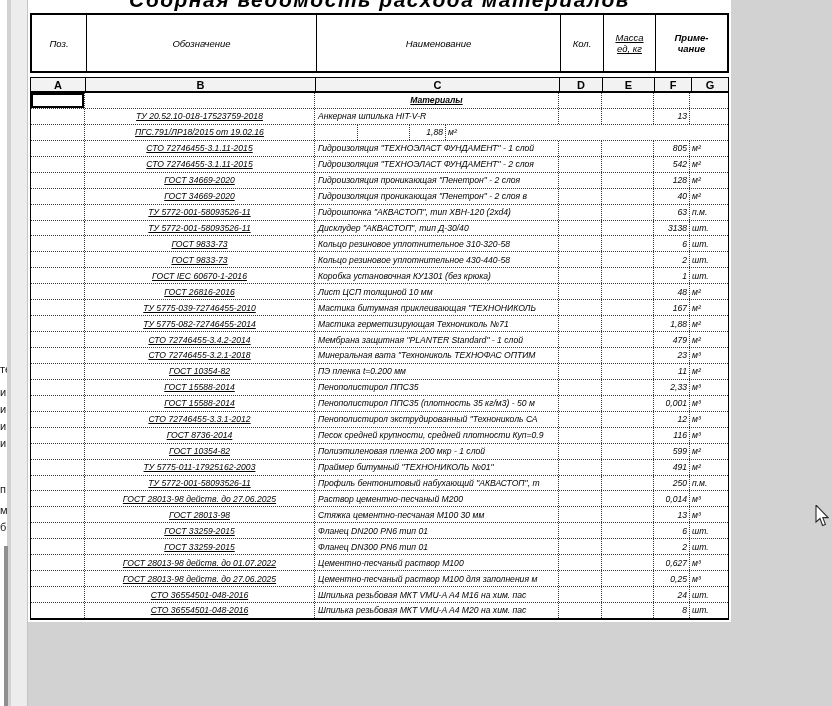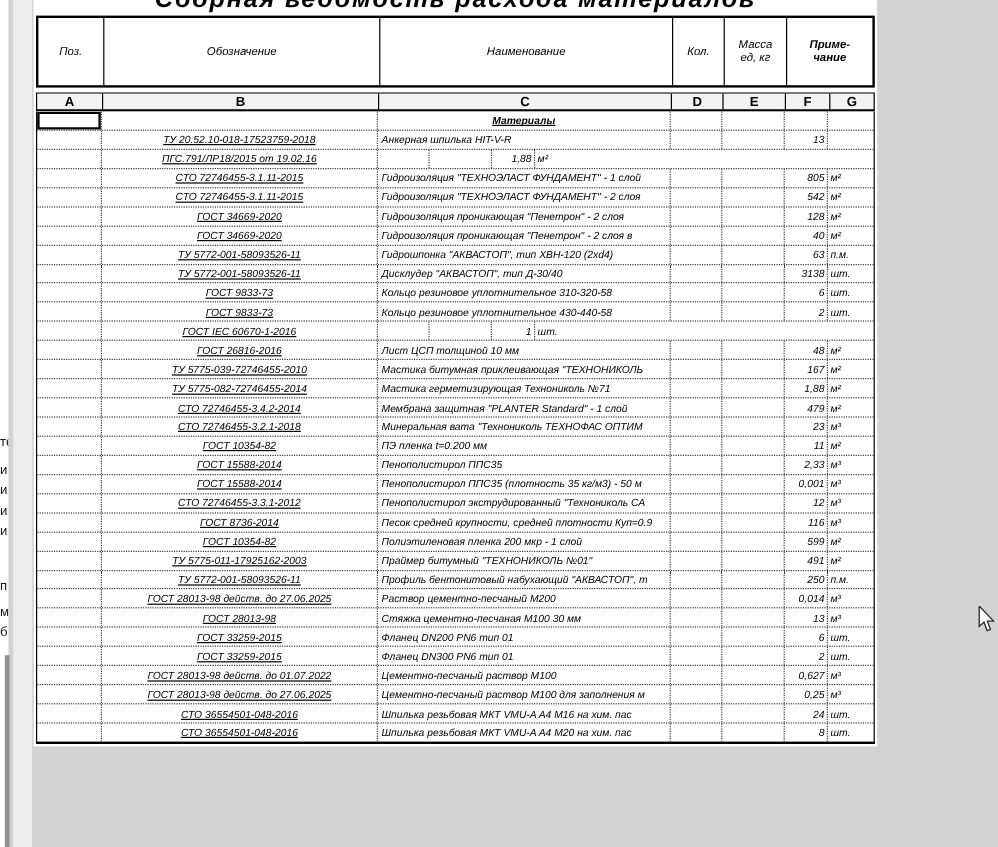--- a/index.html
+++ b/index.html
@@ -18,21 +18,21 @@
   .sheet-title{
     position:absolute;left:0;right:0;top:-12px;text-align:center;
     font-style:italic;font-weight:700;font-size:21px;letter-spacing:1.5px;color:#000;
     font-family:"Liberation Sans", sans-serif;white-space:nowrap;
   }
   
   .thead{position:absolute;left:2px;top:3px;width:699px;height:60px;border:2px solid #000;display:flex;box-sizing:border-box;margin-top:10px;}
   .thcell{border-right:1.5px solid #000;box-sizing:border-box;display:flex;flex-direction:column;align-items:center;justify-content:center;
     font-style:italic;font-size:9.5px;color:#000;line-height:11px;}
   .thcell:last-child{border-right:none;}
-  .w-a{width:55px;} .w-b{width:230px;} .w-c{width:244px;} .w-d{width:43px;} .w-e{width:52px;} .w-fg{flex:1;font-weight:bold;}
+  .w-a{width:55px;} .w-b{width:230px;} .w-c{width:244px;} .w-d{width:43px;} .w-e{width:52px;text-decoration:underline;} .w-fg{flex:1;font-weight:bold;}
   
   .letters-row{position:absolute;left:2px;top:77px;width:699px;height:16px;display:flex;box-sizing:border-box;
     background:#f2f2f2;border:1px solid #000;border-bottom:2px solid #000;}
   .lcell{border-right:1px solid #000;box-sizing:border-box;display:flex;align-items:center;justify-content:center;
     font-weight:700;font-size:11px;color:#000;}
   .lcell:last-child{border-right:none;}
   .lc0{width:55px;} .lc1{width:230px;} .lc2{width:244px;} .lc3{width:43px;} .lc4{width:52px;} .lc5{width:37px;} .lc6{flex:1;}
   
   .tbody{position:absolute;left:2px;top:93px;width:699px;height:527px;display:flex;flex-direction:column;box-sizing:border-box;
     border-left:1.5px solid #000;border-right:1.5px solid #000;border-bottom:2px solid #000;background:#fff;}
@@ -195,20 +195,21 @@
         <div class="tcell cB">ГОСТ 9833-73</div>
         <div class="tcell cC">Кольцо резиновое уплотнительное 430-440-58</div>
         <div class="tcell cD"></div>
         <div class="tcell cE"></div>
         <div class="tcell cF">2</div>
         <div class="tcell cG">шт.</div>
       </div>
       <div class="trow">
         <div class="tcell cA"></div>
         <div class="tcell cB">ГОСТ IEC 60670-1-2016</div>
+        <div class="tcell cC">Коробка установочная КУ1301 (без крюка)</div>
         <div class="tcell cD"></div>
         <div class="tcell cE"></div>
         <div class="tcell cF">1</div>
         <div class="tcell cG">шт.</div>
       </div>
       <div class="trow">
         <div class="tcell cA"></div>
         <div class="tcell cB">ГОСТ 26816-2016</div>
         <div class="tcell cC">Лист ЦСП толщиной 10 мм</div>
         <div class="tcell cD"></div>

